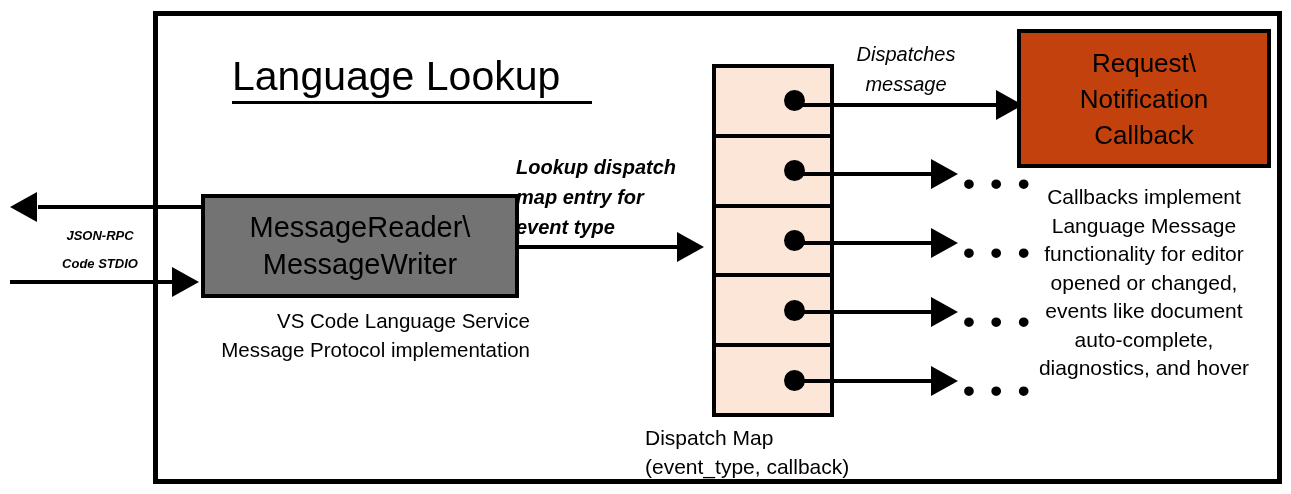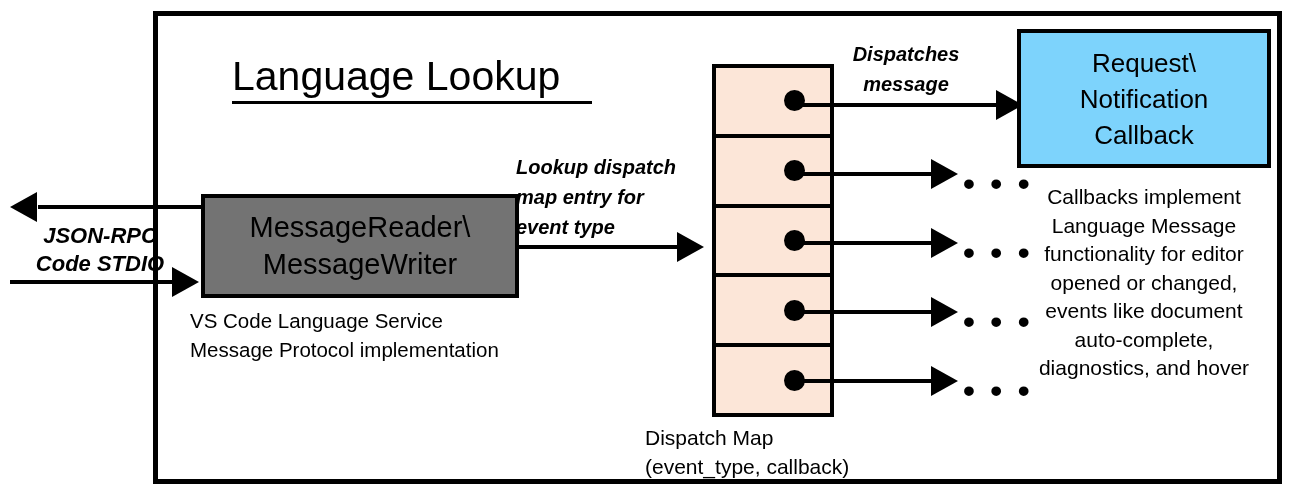--- a/index.html
+++ b/index.html
@@ -58,32 +58,32 @@
     align-items: center;
     justify-content: center;
     text-align: center;
     font-size: 29px;
     line-height: 37px;
   }
   #reader-caption {
     left: 190px;
     top: 306px;
     width: 340px;
-    text-align: left;
+    text-align: right;
     font-size: 20.5px;
     line-height: 29px;
   }
 
   
   #jsonrpc-label {
     left: 20px;
     top: 222px;
     width: 160px;
     text-align: center;
-    font-size: 22px;
+    font-size: 13px;
     line-height: 28px;
     font-style: italic;
     font-weight: bold;
   }
 
   
   #lookup-label {
     left: 516px;
     top: 152px;
     width: 192px;
@@ -96,21 +96,21 @@
 
   
   #dispatch-label {
     left: 836px;
     top: 39px;
     width: 140px;
     text-align: center;
     font-size: 20px;
     line-height: 30px;
     font-style: italic;
-    font-weight: bold;
+    font-weight: normal;
   }
 
   
   #dispatch-map {
     left: 712px;
     top: 64px;
     width: 122px;
     height: 353px;
     border: 4px solid #000;
     box-sizing: border-box;
@@ -143,21 +143,21 @@
     font-size: 21px;
     line-height: 29px;
   }
 
   
   #callback-box {
     left: 1017px;
     top: 29px;
     width: 254px;
     height: 139px;
-    background: #7dd3fc;
+    background: #c2410c;
     border: 4px solid #000;
     box-sizing: border-box;
     display: flex;
     align-items: center;
     justify-content: center;
     text-align: center;
     font-size: 26px;
     line-height: 36px;
   }
   #callback-caption {

